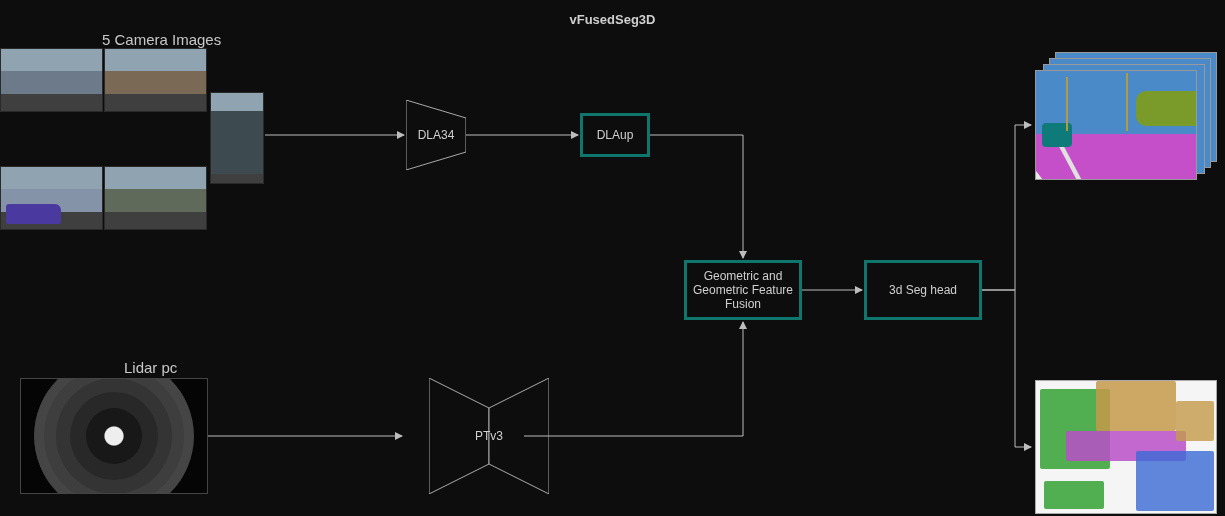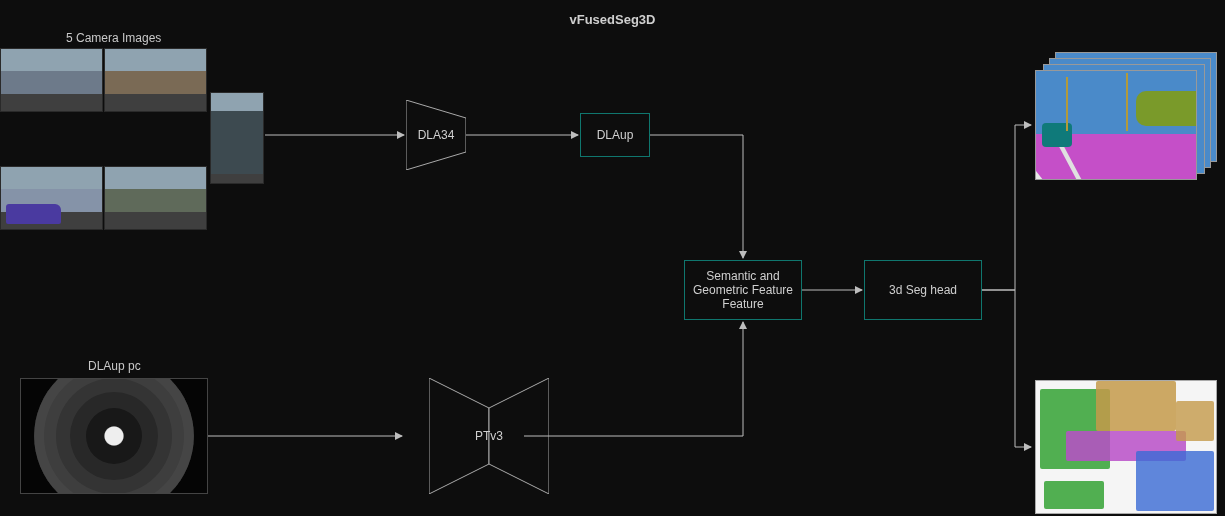--- a/index.html
+++ b/index.html
@@ -16,22 +16,23 @@
   .title {
     position: absolute;
     top: 12px;
     left: 0; right: 0;
     text-align: center;
     font-weight: bold;
     font-size: 13px;
   }
   .label {
     position: absolute;
-    font-size: 12px;
+    font-size: 15px;
     color: #c8c8c8;
+    margin-left: 36px;
   }
 
   
   .cam-grid {
     position: absolute;
     left: 0px;
     top: 48px;
     width: 265px;
     height: 182px;
   }
@@ -115,21 +116,21 @@
     background: #f5f5f5;
     overflow: hidden;
     border: 1px solid #aaa;
   }
   .splot { position:absolute; border-radius:2px; }
 
   
   .block {
     position: absolute;
     background: #0d0d0d;
-    border: 1px solid #0f766e;
+    border: 3px solid #0f766e;
     display: flex;
     align-items: center;
     justify-content: center;
     text-align: center;
     font-size: 12px;
     padding: 4px;
   }
 
   
   .dla34-wrap {
@@ -194,21 +195,21 @@
       <div class="bldg"></div>
       <div class="road"></div>
     </div>
   <div class="cam v3 tall" style="left:210px; top:44px;">
       <div class="sky"></div>
       <div class="bldg"></div>
       <div class="road"></div>
     </div>
 </div>
 
-<div class="label" style="left:88px; top:359px;">DLAup pc</div>
+<div class="label" style="left:88px; top:359px;">Lidar pc</div>
 
 <div class="lidar">
   <div class="tunnel"></div>
 </div>
 
 <div class="dla34-wrap">
   <svg class="dla34-shape" viewBox="0 0 60 70">
     <polygon points="0,0 60,18 60,52 0,70" fill="#0d0d0d" stroke="#aaa" stroke-width="1"></polygon>
   </svg>
   <div class="dla34-label">DLA34</div>
@@ -220,21 +221,21 @@
 
 <div class="ptv3-wrap">
   <svg viewBox="0 0 120 116" style="position:absolute; inset:0;">
     <polygon points="0,0 60,30 60,86 0,116" fill="#0d0d0d" stroke="#aaa" stroke-width="1"></polygon>
     <polygon points="120,0 60,30 60,86 120,116" fill="#0d0d0d" stroke="#aaa" stroke-width="1"></polygon>
   </svg>
   <div class="ptv3-label">PTv3</div>
 </div>
 
 <div class="block" style="left:684px; top:260px; width:118px; height:60px;">
-  <span>Semantic and Geometric Feature Feature</span>
+  <span>Geometric and Geometric Feature Fusion</span>
 </div>
 
 <div class="block" style="left:864px; top:260px; width:118px; height:60px;text-align:center;">
   <span>3d Seg head</span>
 </div>
 
 <div class="out-cam-stack">
   <div class="out-cam" style="left:20px; top:0;"></div>
   <div class="out-cam" style="left:14px; top:6px;"></div>
   <div class="out-cam" style="left:8px; top:12px;"></div>

